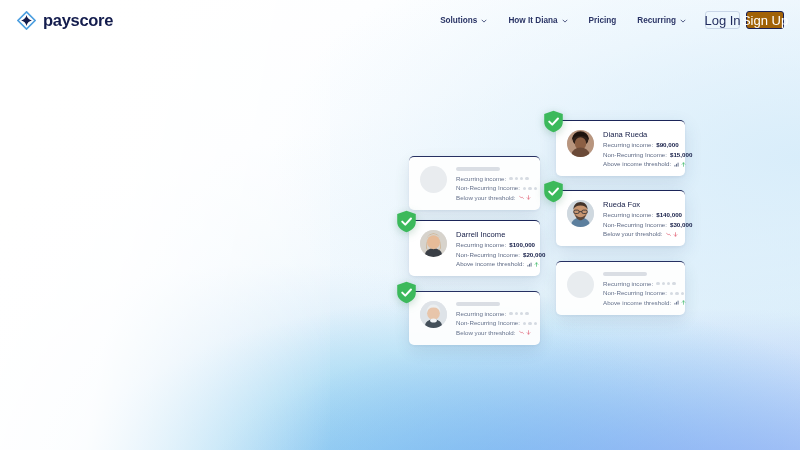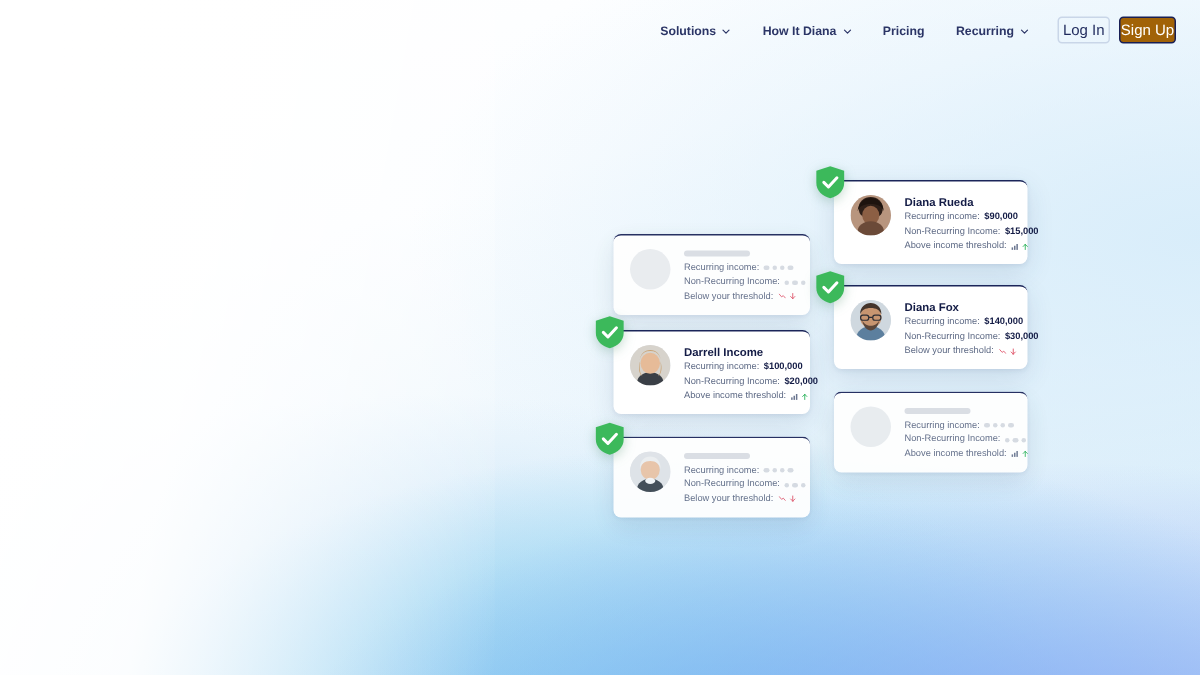--- a/index.html
+++ b/index.html
@@ -36,21 +36,21 @@
     font-size:16.5px; font-weight:bold; color:#131c4d; letter-spacing:-.3px;
   }
   .nav-spacer { flex:1; }
   .nav-links { display:flex; align-items:center; gap:21px; margin-right:19px; }
   .nav-link {
     display:flex; align-items:center; gap:4px;
     font-size:8.2px; color:#2b3566; font-weight:700; white-space:nowrap; cursor:pointer;
   }
   .chev { width:6px; height:6px; display:block; }
   .btn {
-    font-size:10px; font-weight:500; border-radius:3px; cursor:pointer;
+    font-size:13px; font-weight:500; border-radius:3px; cursor:pointer;
     display:flex; align-items:center; justify-content:center; white-space:nowrap;
   }
   .btn-login { width:35px; height:18px; border:1px solid #c9d6e8; color:#1f2a5c; background:transparent; }
   .btn-signup { width:38px; height:18px; background:#a16207; color:#fff; border:1px solid #181f55; }
 
   
   .stage { position:absolute; inset:0; z-index:10; }
   .card {
     position:absolute;
     background:#ffffff;
@@ -63,21 +63,21 @@
   .card.ghost { opacity:.94; }
 
   .avatar {
     width:27px; height:27px; border-radius:50%; flex:none;
     overflow:hidden; position:relative; background:#e3e6ea;
   }
   .avatar svg { display:block; width:100%; height:100%; }
   .avatar.blank { background:#e9ecef; }
 
   .c-body { flex:1; min-width:0; padding-top:1px; }
-  .c-name { font-size:7.6px; font-weight:bold; color:#131b45; margin-bottom:3.5px; line-height:1; }
+  .c-name { font-size:7.6px; font-weight:normal; color:#131b45; margin-bottom:3.5px; line-height:1; }
   .c-name-sk { width:44px; height:4px; border-radius:2px; background:#dadde3; margin-bottom:4.5px; }
   .c-row {
     font-size:6.2px; color:#5e6a85; line-height:1; margin-bottom:3.4px;
     display:flex; align-items:center; gap:3px; white-space:nowrap;
   }
   .c-row:last-child { margin-bottom:0; }
   .c-val { font-weight:bold; color:#131b45; }
   .c-val.sk { display:flex; gap:2px; align-items:center; }
   .sk-dot { width:3.4px; height:3.4px; border-radius:50%; background:#d6dae1; display:block; }
   .ico { display:flex; align-items:center; gap:2px; }
@@ -90,20 +90,29 @@
   }
   .badge svg { display:block; width:100%; height:100%; }
 </style>
 </head>
 <body>
 
 <div class="bg"></div>
 <div class="bg-soft"></div>
 
 <div class="nav">
+  <div class="brand">
+    <span class="logo-mark">
+      <svg viewBox="0 0 24 24">
+        <path d="M12 1.2 22.8 12 12 22.8 1.2 12Z" fill="none" stroke="#4d9fe0" stroke-width="2.1"></path>
+        <path d="M12 5.2c.55 3.4 3.4 6.25 6.8 6.8-3.4.55-6.25 3.4-6.8 6.8-.55-3.4-3.4-6.25-6.8-6.8 3.4-.55 6.25-3.4 6.8-6.8Z" fill="#131c4d"></path>
+      </svg>
+    </span>
+    <span class="brand-name">payscore</span>
+  </div>
 
   <div class="nav-spacer"></div>
 
   <div class="nav-links">
     <div class="nav-link">
       <span>Solutions</span>
       <span class="chev">
         <svg viewBox="0 0 12 12">
             <path d="M2 4.2 6 8.2l4-4" fill="none" stroke="#2b3566" stroke-width="1.6" stroke-linecap="round" stroke-linejoin="round"></path>
           </svg>
@@ -196,21 +205,21 @@
         <ellipse cx="20" cy="37" rx="14" ry="11" fill="#5c7f9e"></ellipse>
         <ellipse cx="20" cy="17" rx="10.5" ry="11" fill="#c79570"></ellipse>
         <path d="M9.5 14c0-7 5-11 10.5-11S30.5 7 30.5 14c-2-4-5-6-10.5-6S11.5 10 9.5 14Z" fill="#43342b"></path>
         <path d="M11.5 20c1.5 7 5 10 8.5 10s7-3 8.5-10c-2 4-5 5.5-8.5 5.5S13.5 24 11.5 20Z" fill="#5a463a"></path>
         <rect x="10" y="15" width="8" height="5" rx="2.2" fill="none" stroke="#2e2e34" stroke-width="1.2"></rect>
         <rect x="22" y="15" width="8" height="5" rx="2.2" fill="none" stroke="#2e2e34" stroke-width="1.2"></rect>
         <path d="M18 17.2h4" stroke="#2e2e34" stroke-width="1.2"></path>
       </svg>
     </div>
     <div class="c-body">
-      <div class="c-name">Diana Fox</div>
+      <div class="c-name">Rueda Fox</div>
       <div class="c-row">
         <span>Recurring income:</span>
         <span class="c-val">$140,000</span>
       </div>
       <div class="c-row">
         <span>Non-Recurring Income:</span>
         <span class="c-val">$30,000</span>
       </div>
       <div class="c-row">
         <span>Below your threshold:</span>

